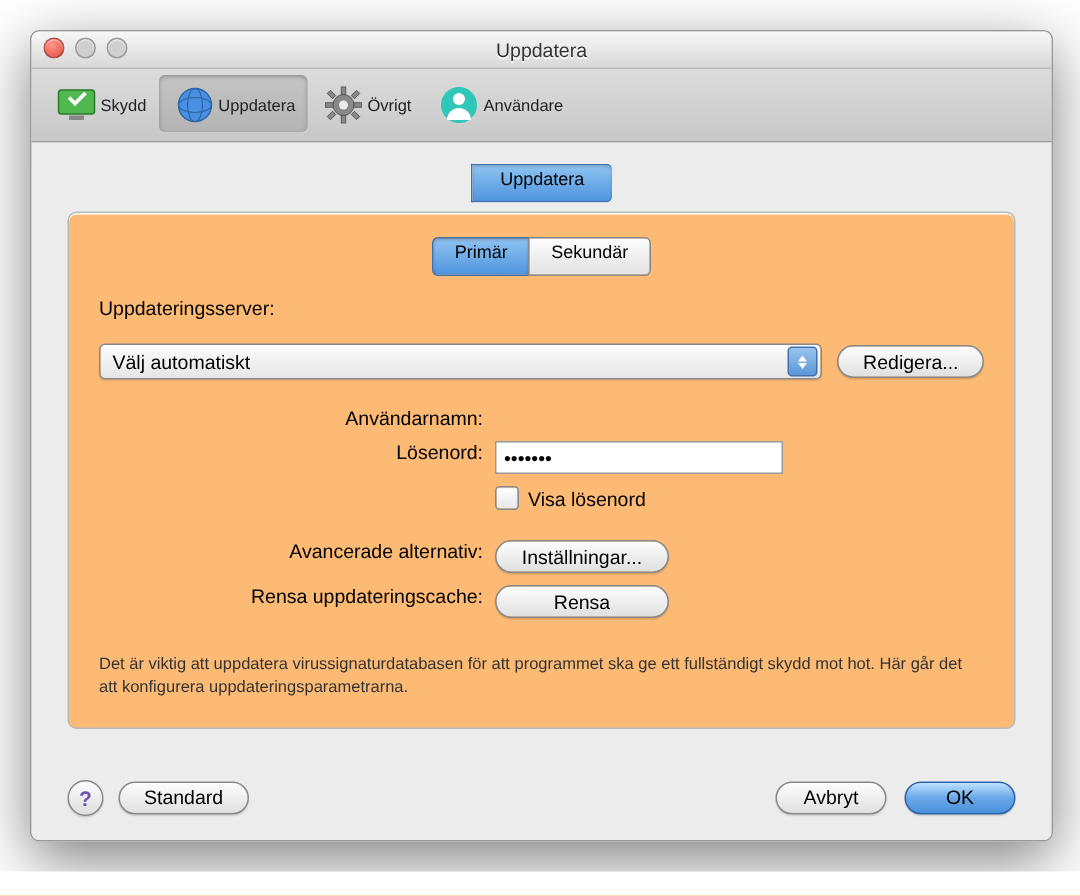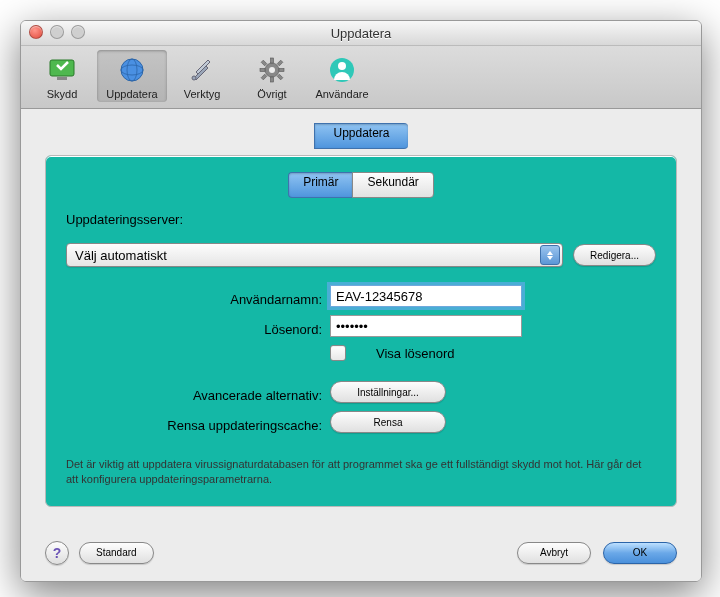--- a/index.html
+++ b/index.html
@@ -51,21 +51,21 @@
   }
   .toolbar {
     display: flex;
     padding: 4px 6px 6px 6px;
     background: linear-gradient(#dcdcdc, #c8c8c8);
     border-bottom: 1px solid #999;
     gap: 0;
   }
   .tb-item {
     display: flex;
-    flex-direction: column;
+    flex-direction: row;
     align-items: center;
     padding: 4px 8px 2px 8px;
     border-radius: 4px;
     min-width: 54px;
     justify-content: space-between;
   }
   .tb-item.active {
     background: linear-gradient(#c4c4c4, #b4b4b4);
     box-shadow: inset 0 1px 3px rgba(0,0,0,0.3);
   }
@@ -92,21 +92,21 @@
   .seg-btn:last-child { border-radius: 0 4px 4px 0; }
   .seg-btn.selected {
     background: linear-gradient(#8fc3f2, #4f95dd);
     color: #000;
     border-color: #3f72ad;
     box-shadow: inset 0 1px 2px rgba(0,0,0,0.2);
   }
   .group-box {
     border: 1px solid #b9b9b9;
     border-radius: 6px;
-    background: #14b8a6;
+    background: #fdba74;
     padding: 16px 20px 18px 20px;
     box-shadow: inset 0 1px 0 #fff;
   }
   .inner-segmented { display:flex; justify-content:center; margin-bottom:14px;}
   .label { font-size: 13px; color:#000; }
   .server-row { display:flex; align-items:center; gap:10px; margin-bottom:18px;}
   .popup {
     flex:1;
     display:flex;
     align-items:center;
@@ -131,45 +131,45 @@
     width:0;height:0;border-left:3px solid transparent;border-right:3px solid transparent;
   }
   .arr-up{border-bottom:4px solid #fff;}
   .arr-down{border-top:4px solid #fff;}
   .aqua-btn {
     background: linear-gradient(#fdfdfd,#e0e0e0);
     border:1px solid #888;
     border-radius:11px;
     padding: 1px 16px;
     height:22px;
-    font-size:10px;
+    font-size:13px;
     box-shadow: 0 1px 1px rgba(0,0,0,0.15);
     white-space:nowrap;
   }
   .aqua-btn.default {
     background: linear-gradient(#bde0ff,#6aa8e8 50%, #4a90db);
     border-color:#2b64a8;
     color:#000;
   }
-  .form-row { display:flex; align-items:flex-end; justify-content:flex-start; margin-bottom:8px;}
+  .form-row { display:flex; align-items:flex-start; justify-content:flex-start; margin-bottom:8px;}
   .form-label { width:256px; text-align:right; padding-right:8px; font-size:13px;}
   .text-input {
     width:180px;
     height:20px;
     border:1px solid #999;
     background:#fff;
     padding:0 5px;
     font-size:13px;
   }
   .text-input.focused {
     outline:none;
     box-shadow:0 0 0 3px rgba(96,169,234,0.7);
     border-color:#6fa8dc;
   }
-  .checkbox-row { display:flex; align-items:center; margin-left:264px; margin-top:4px; margin-bottom:20px;gap:24px;}
+  .checkbox-row { display:flex; align-items:center; margin-left:264px; margin-top:4px; margin-bottom:20px;}
   .checkbox { width:14px;height:14px; border:1px solid #888; border-radius:3px; background:linear-gradient(#fff,#e8e8e8); margin-right:6px; box-shadow: inset 0 1px 1px rgba(0,0,0,0.05);}
   .info-text {
     font-size:11px;
     color:#333;
     margin-top:24px;
     line-height:1.4;
   }
   .footer {
     display:flex;
     align-items:center;
@@ -217,30 +217,20 @@
     <div class="tb-item active">
       <div class="tb-icon-wrap">
         <svg width="28" height="28" viewBox="0 0 28 28">
           <circle cx="14" cy="14" r="11" fill="#4a90e2"></circle>
           <ellipse cx="14" cy="14" rx="11" ry="5" fill="none" stroke="#2b65a8" stroke-width="0.8"></ellipse>
           <ellipse cx="14" cy="14" rx="5" ry="11" fill="none" stroke="#2b65a8" stroke-width="0.8"></ellipse>
           <circle cx="14" cy="14" r="11" fill="none" stroke="#2b65a8"></circle>
         </svg>
       </div>
       <span class="tb-label">Uppdatera</span>
-    </div>
-    <div class="tb-item">
-      <div class="tb-icon-wrap">
-        <svg width="28" height="28" viewBox="0 0 28 28">
-          <path d="M6 22 L18 10 L20 12 L8 24 Z" fill="#9aa6b8" stroke="#667"></path>
-          <path d="M22 6 L10 18 L8 16 L20 4 Z" fill="#c0c9d5" stroke="#667"></path>
-          <circle cx="6" cy="22" r="2" fill="#9aa6b8" stroke="#667"></circle>
-        </svg>
-      </div>
-      <span class="tb-label">Verktyg</span>
     </div>
     <div class="tb-item">
       <div class="tb-icon-wrap">
         <svg width="28" height="28" viewBox="0 0 28 28">
           <g fill="#888" stroke="#555" stroke-width="0.6">
           <circle cx="14" cy="14" r="7"></circle>
           <rect x="12.5" y="2" width="3" height="5"></rect>
               <rect x="12.5" y="21" width="3" height="5"></rect>
           <rect x="2" y="12.5" width="5" height="3"></rect>
               <rect x="21" y="12.5" width="5" height="3"></rect>
@@ -284,21 +274,20 @@
           <div class="popup-arrows">
             <div class="arr-up"></div>
               <div class="arr-down"></div>
           </div>
         </div>
         <button class="aqua-btn">Redigera...</button>
       </div>
 
       <div class="form-row">
         <div class="form-label">Användarnamn:</div>
-        <input class="text-input focused" value="EAV-12345678" style="">
       </div>
       <div class="form-row">
         <div class="form-label">Lösenord:</div>
         <input class="text-input" value="•••••••" style="">
       </div>
       <div class="checkbox-row">
         <div class="checkbox"></div>
         <span>Visa lösenord</span>
       </div>
 

